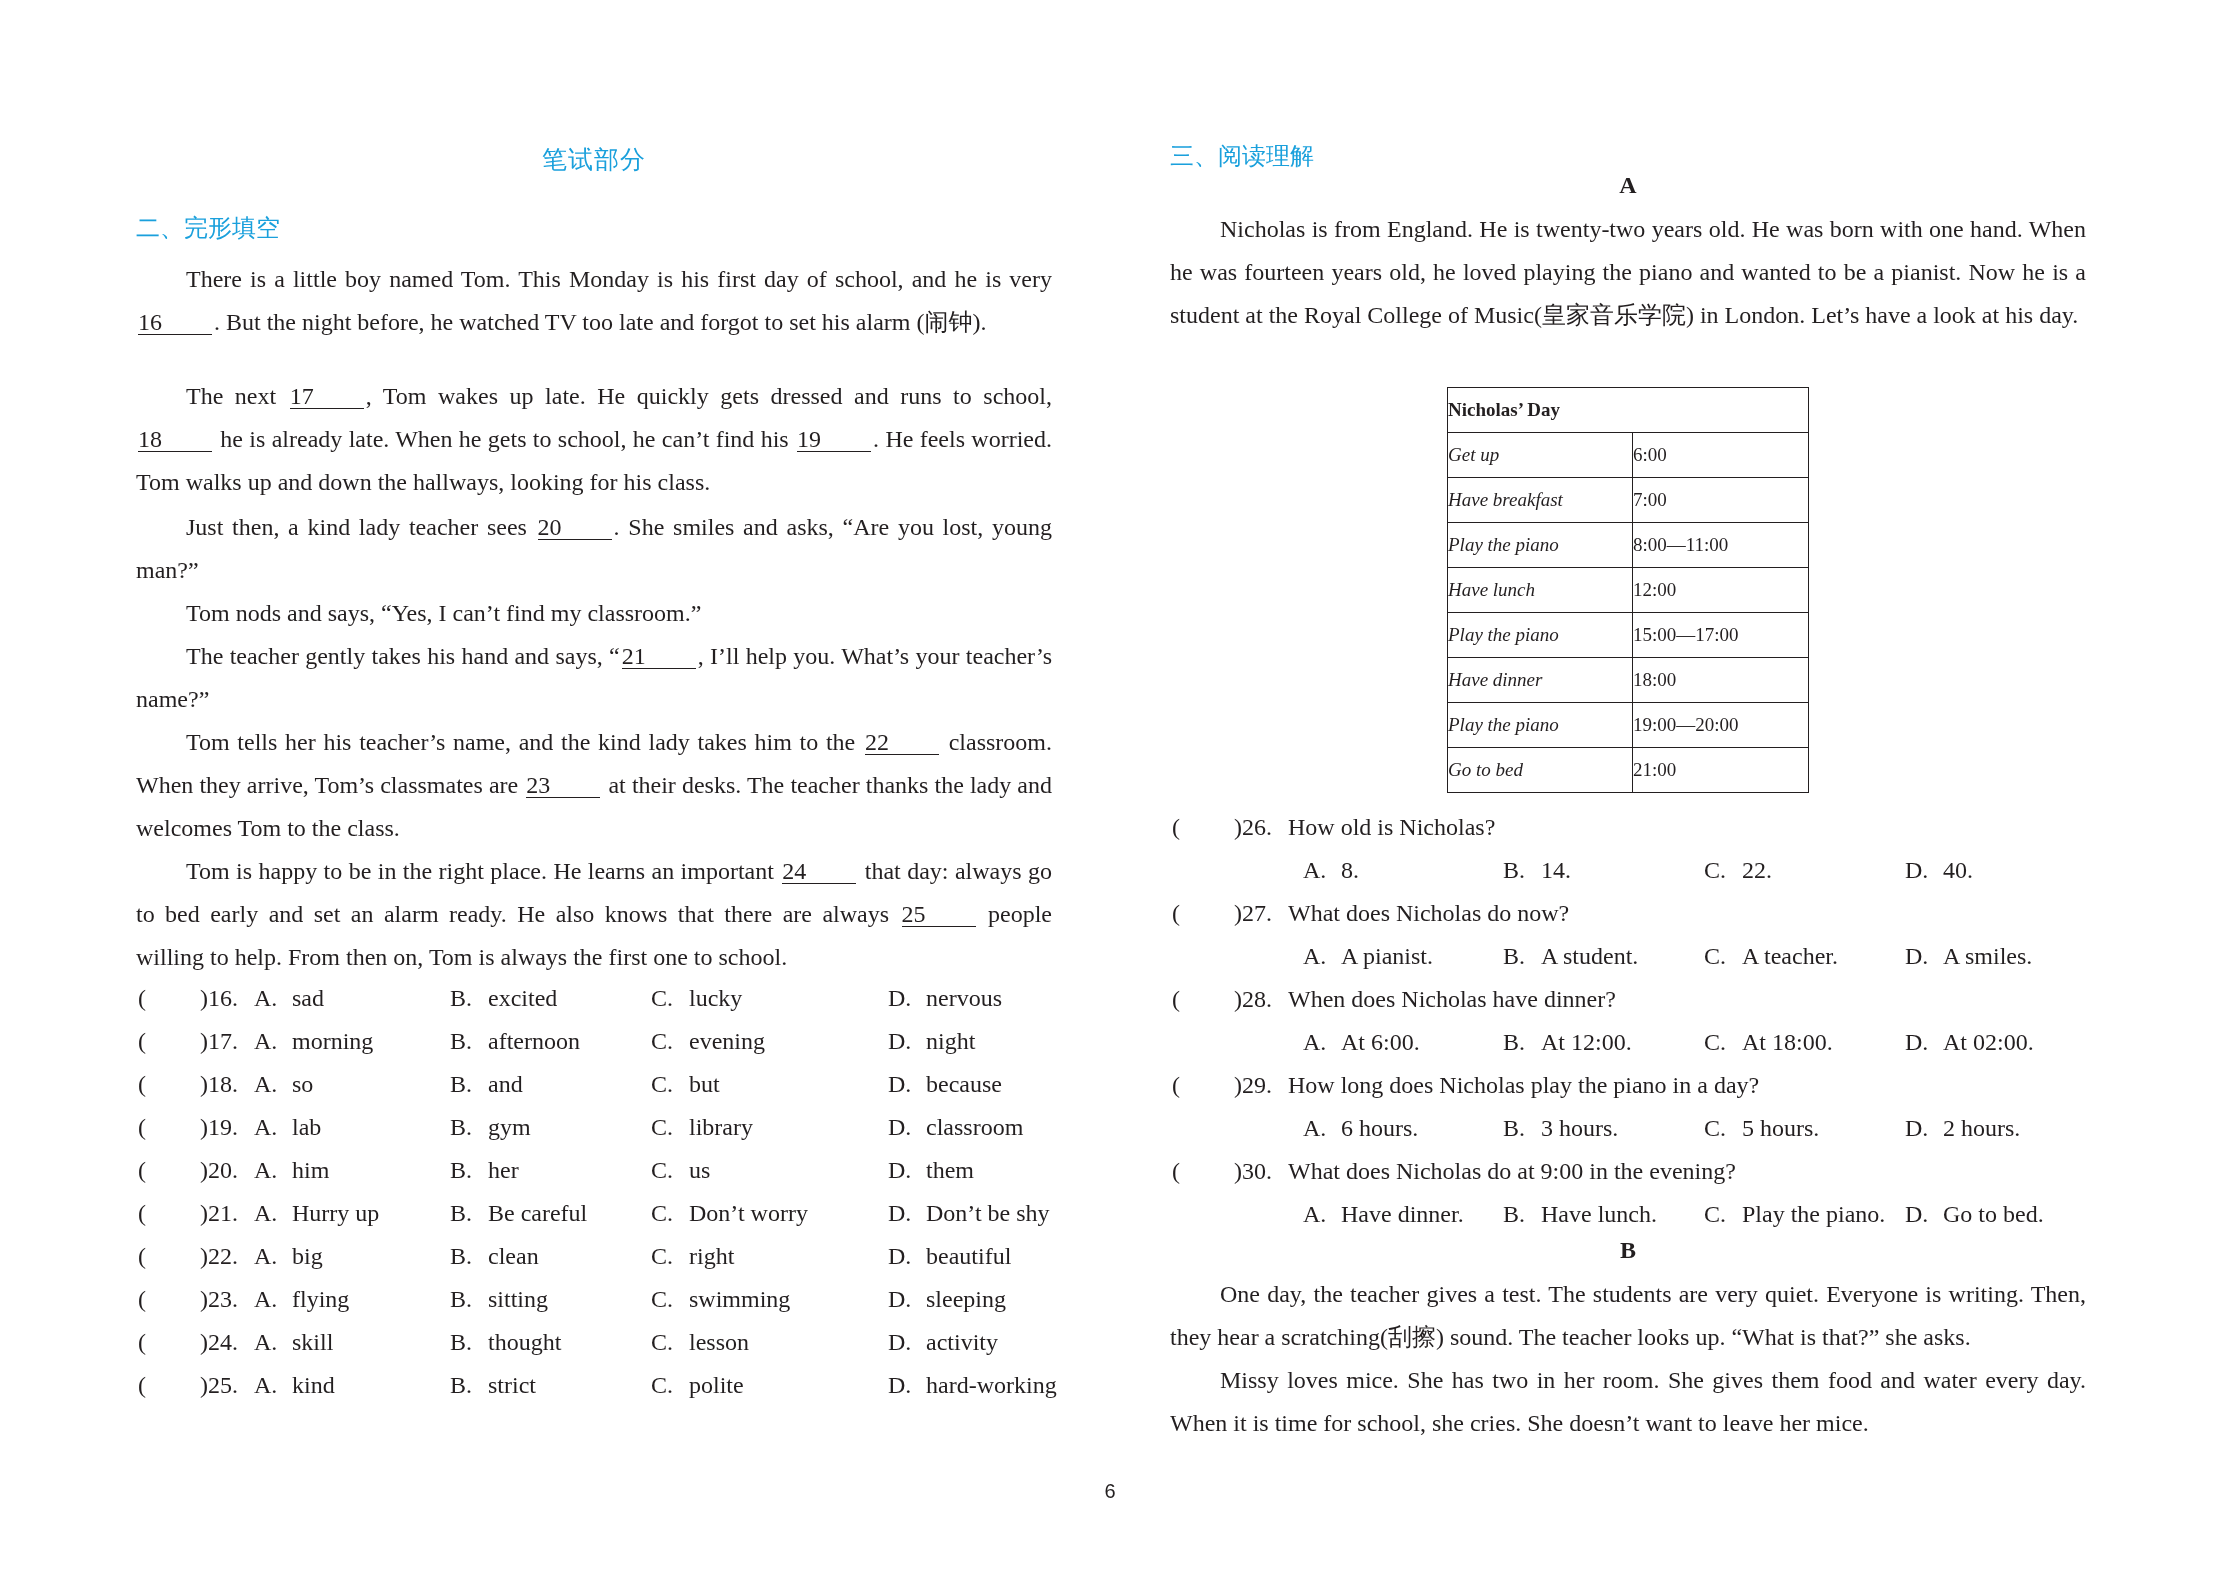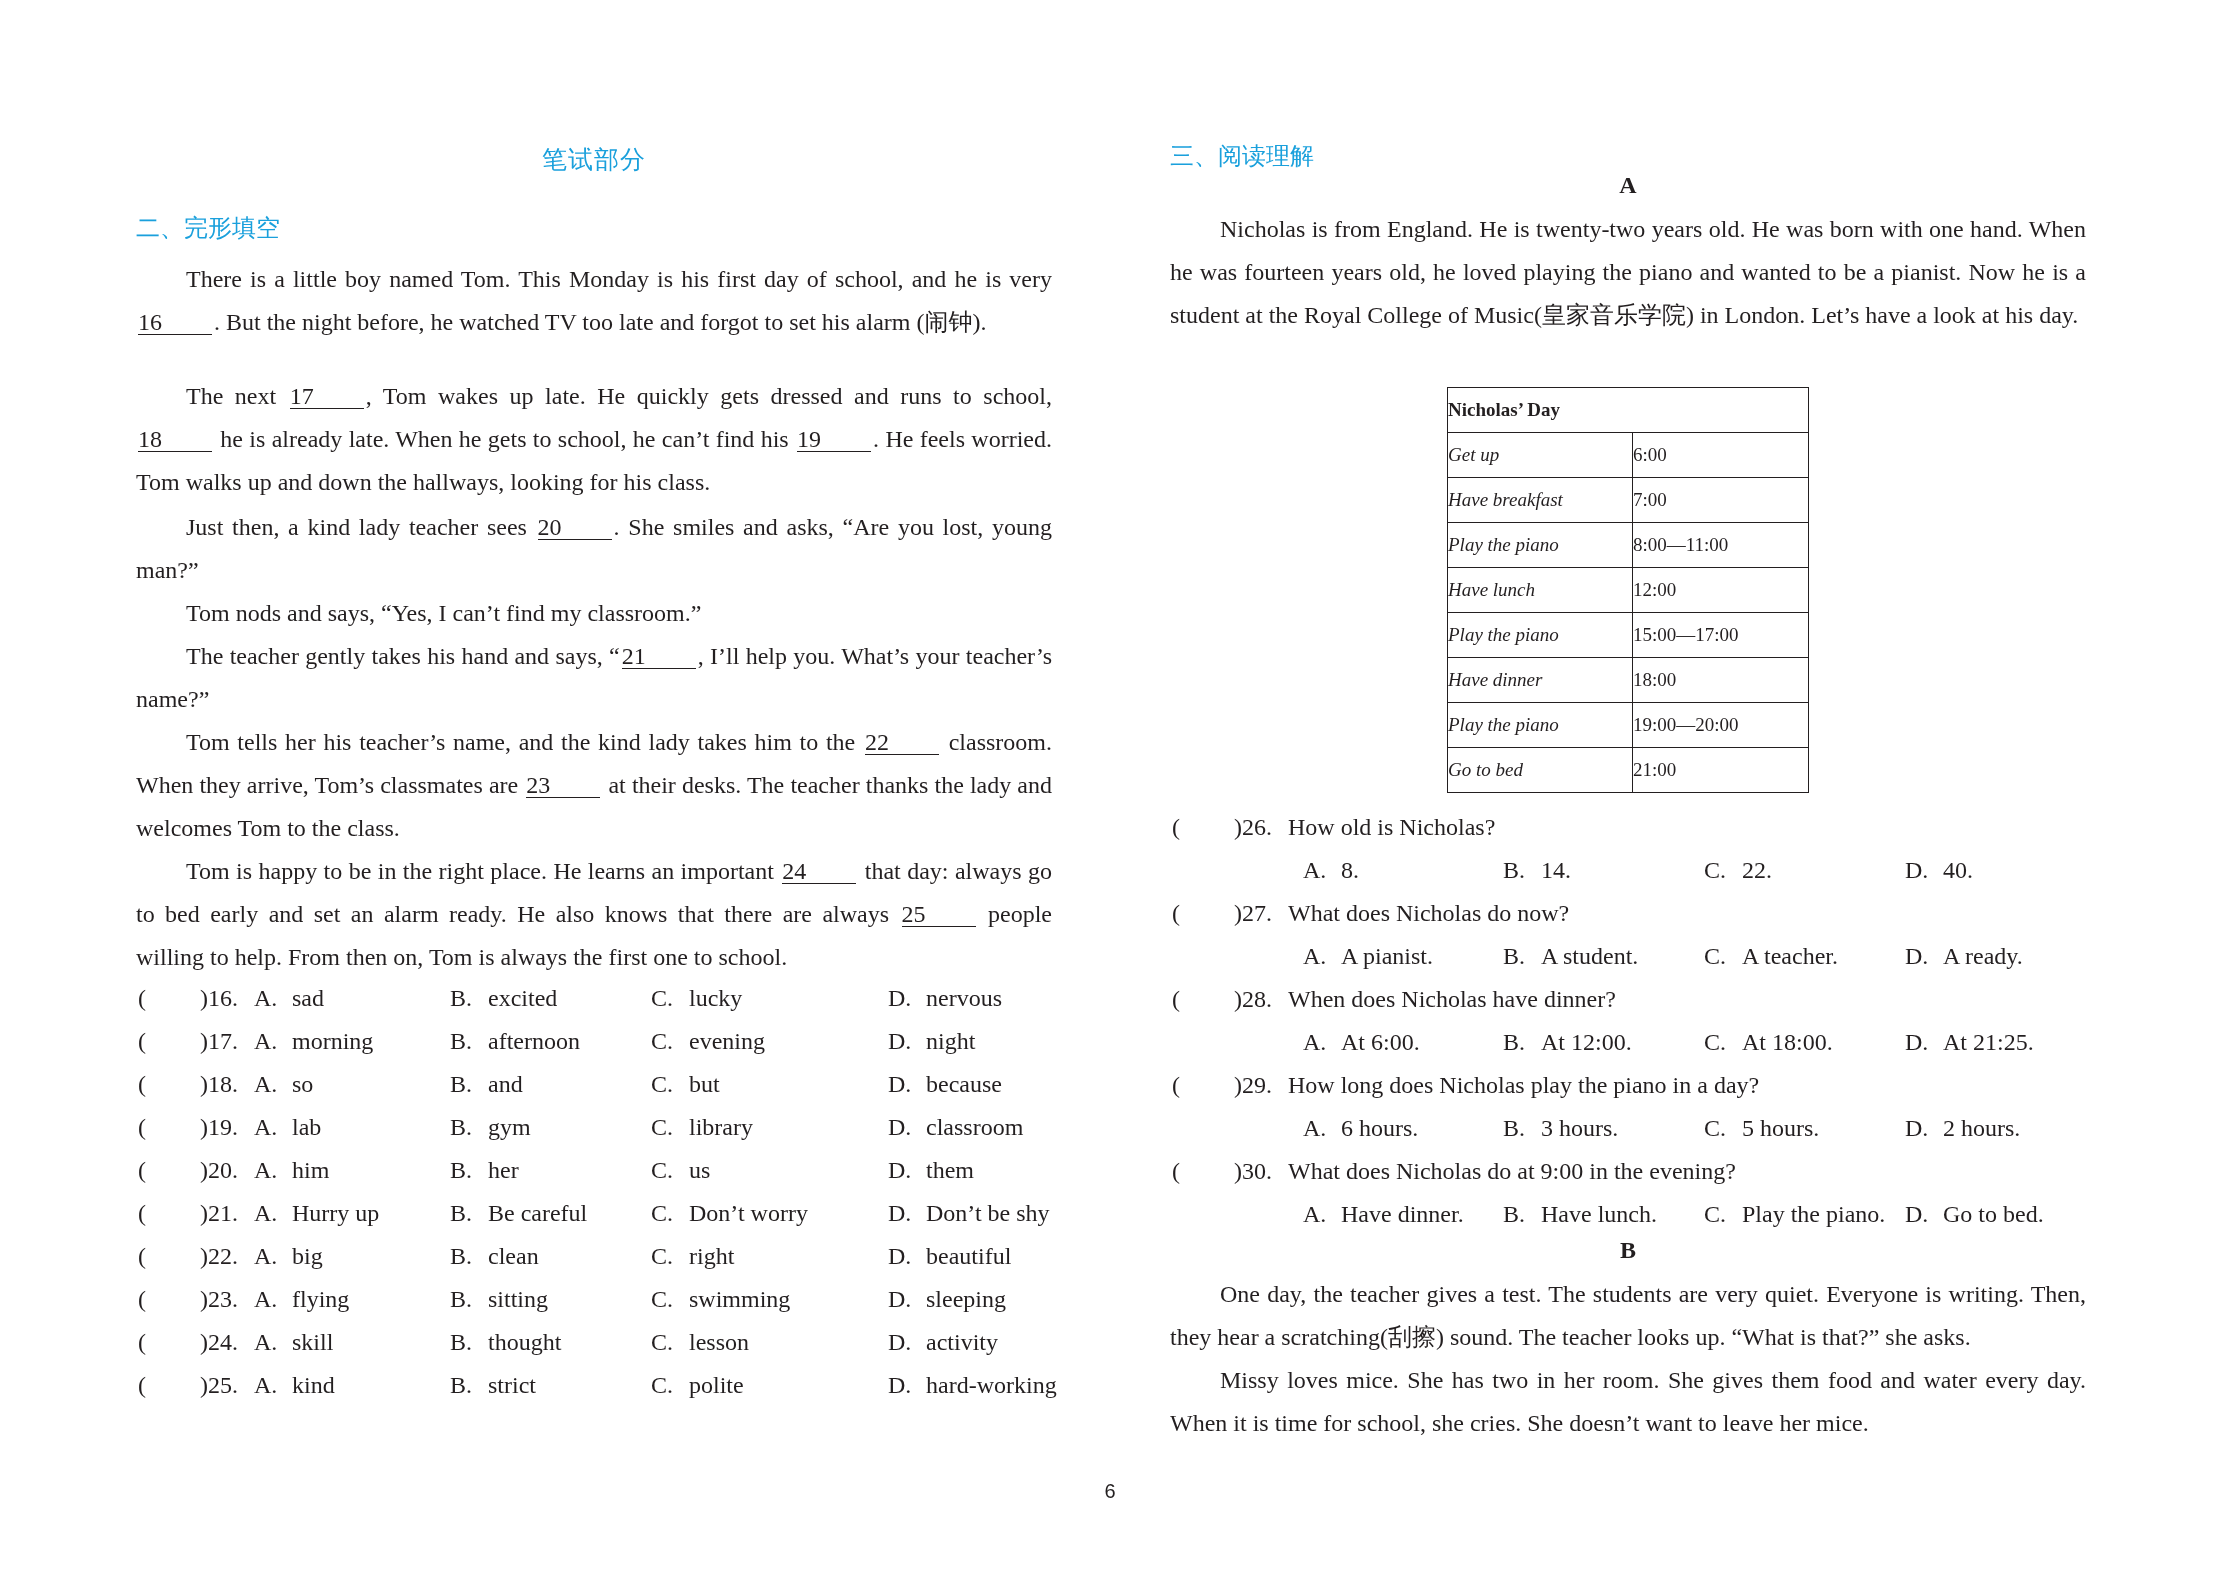--- a/index.html
+++ b/index.html
@@ -237,32 +237,32 @@
       </div>
       <div class="rq-row">
         <span class="paren-l">(</span>
         <span class="qnum">)27.</span>
         <span class="qtext">What does Nicholas do now?</span>
       </div>
       <div class="rq-row">
         <span class="opt o-a"><span class="letter" style="display:inline-block;width:38px">A.</span><span>A pianist.</span></span>
         <span class="opt o-b"><span class="letter" style="display:inline-block;width:38px">B.</span><span>A student.</span></span>
         <span class="opt o-c"><span class="letter" style="display:inline-block;width:38px">C.</span><span>A teacher.</span></span>
-        <span class="opt o-d"><span class="letter" style="display:inline-block;width:38px">D.</span><span>A ready.</span></span>
+        <span class="opt o-d"><span class="letter" style="display:inline-block;width:38px">D.</span><span>A smiles.</span></span>
       </div>
       <div class="rq-row">
         <span class="paren-l">(</span>
         <span class="qnum">)28.</span>
         <span class="qtext">When does Nicholas have dinner?</span>
       </div>
       <div class="rq-row">
         <span class="opt o-a"><span class="letter" style="display:inline-block;width:38px">A.</span><span>At 6:00.</span></span>
         <span class="opt o-b"><span class="letter" style="display:inline-block;width:38px">B.</span><span>At 12:00.</span></span>
         <span class="opt o-c"><span class="letter" style="display:inline-block;width:38px">C.</span><span>At 18:00.</span></span>
-        <span class="opt o-d"><span class="letter" style="display:inline-block;width:38px">D.</span><span>At 21:25.</span></span>
+        <span class="opt o-d"><span class="letter" style="display:inline-block;width:38px">D.</span><span>At 02:00.</span></span>
       </div>
       <div class="rq-row">
         <span class="paren-l">(</span>
         <span class="qnum">)29.</span>
         <span class="qtext">How long does Nicholas play the piano in a day?</span>
       </div>
       <div class="rq-row">
         <span class="opt o-a"><span class="letter" style="display:inline-block;width:38px">A.</span><span>6 hours.</span></span>
         <span class="opt o-b"><span class="letter" style="display:inline-block;width:38px">B.</span><span>3 hours.</span></span>
         <span class="opt o-c"><span class="letter" style="display:inline-block;width:38px">C.</span><span>5 hours.</span></span>

